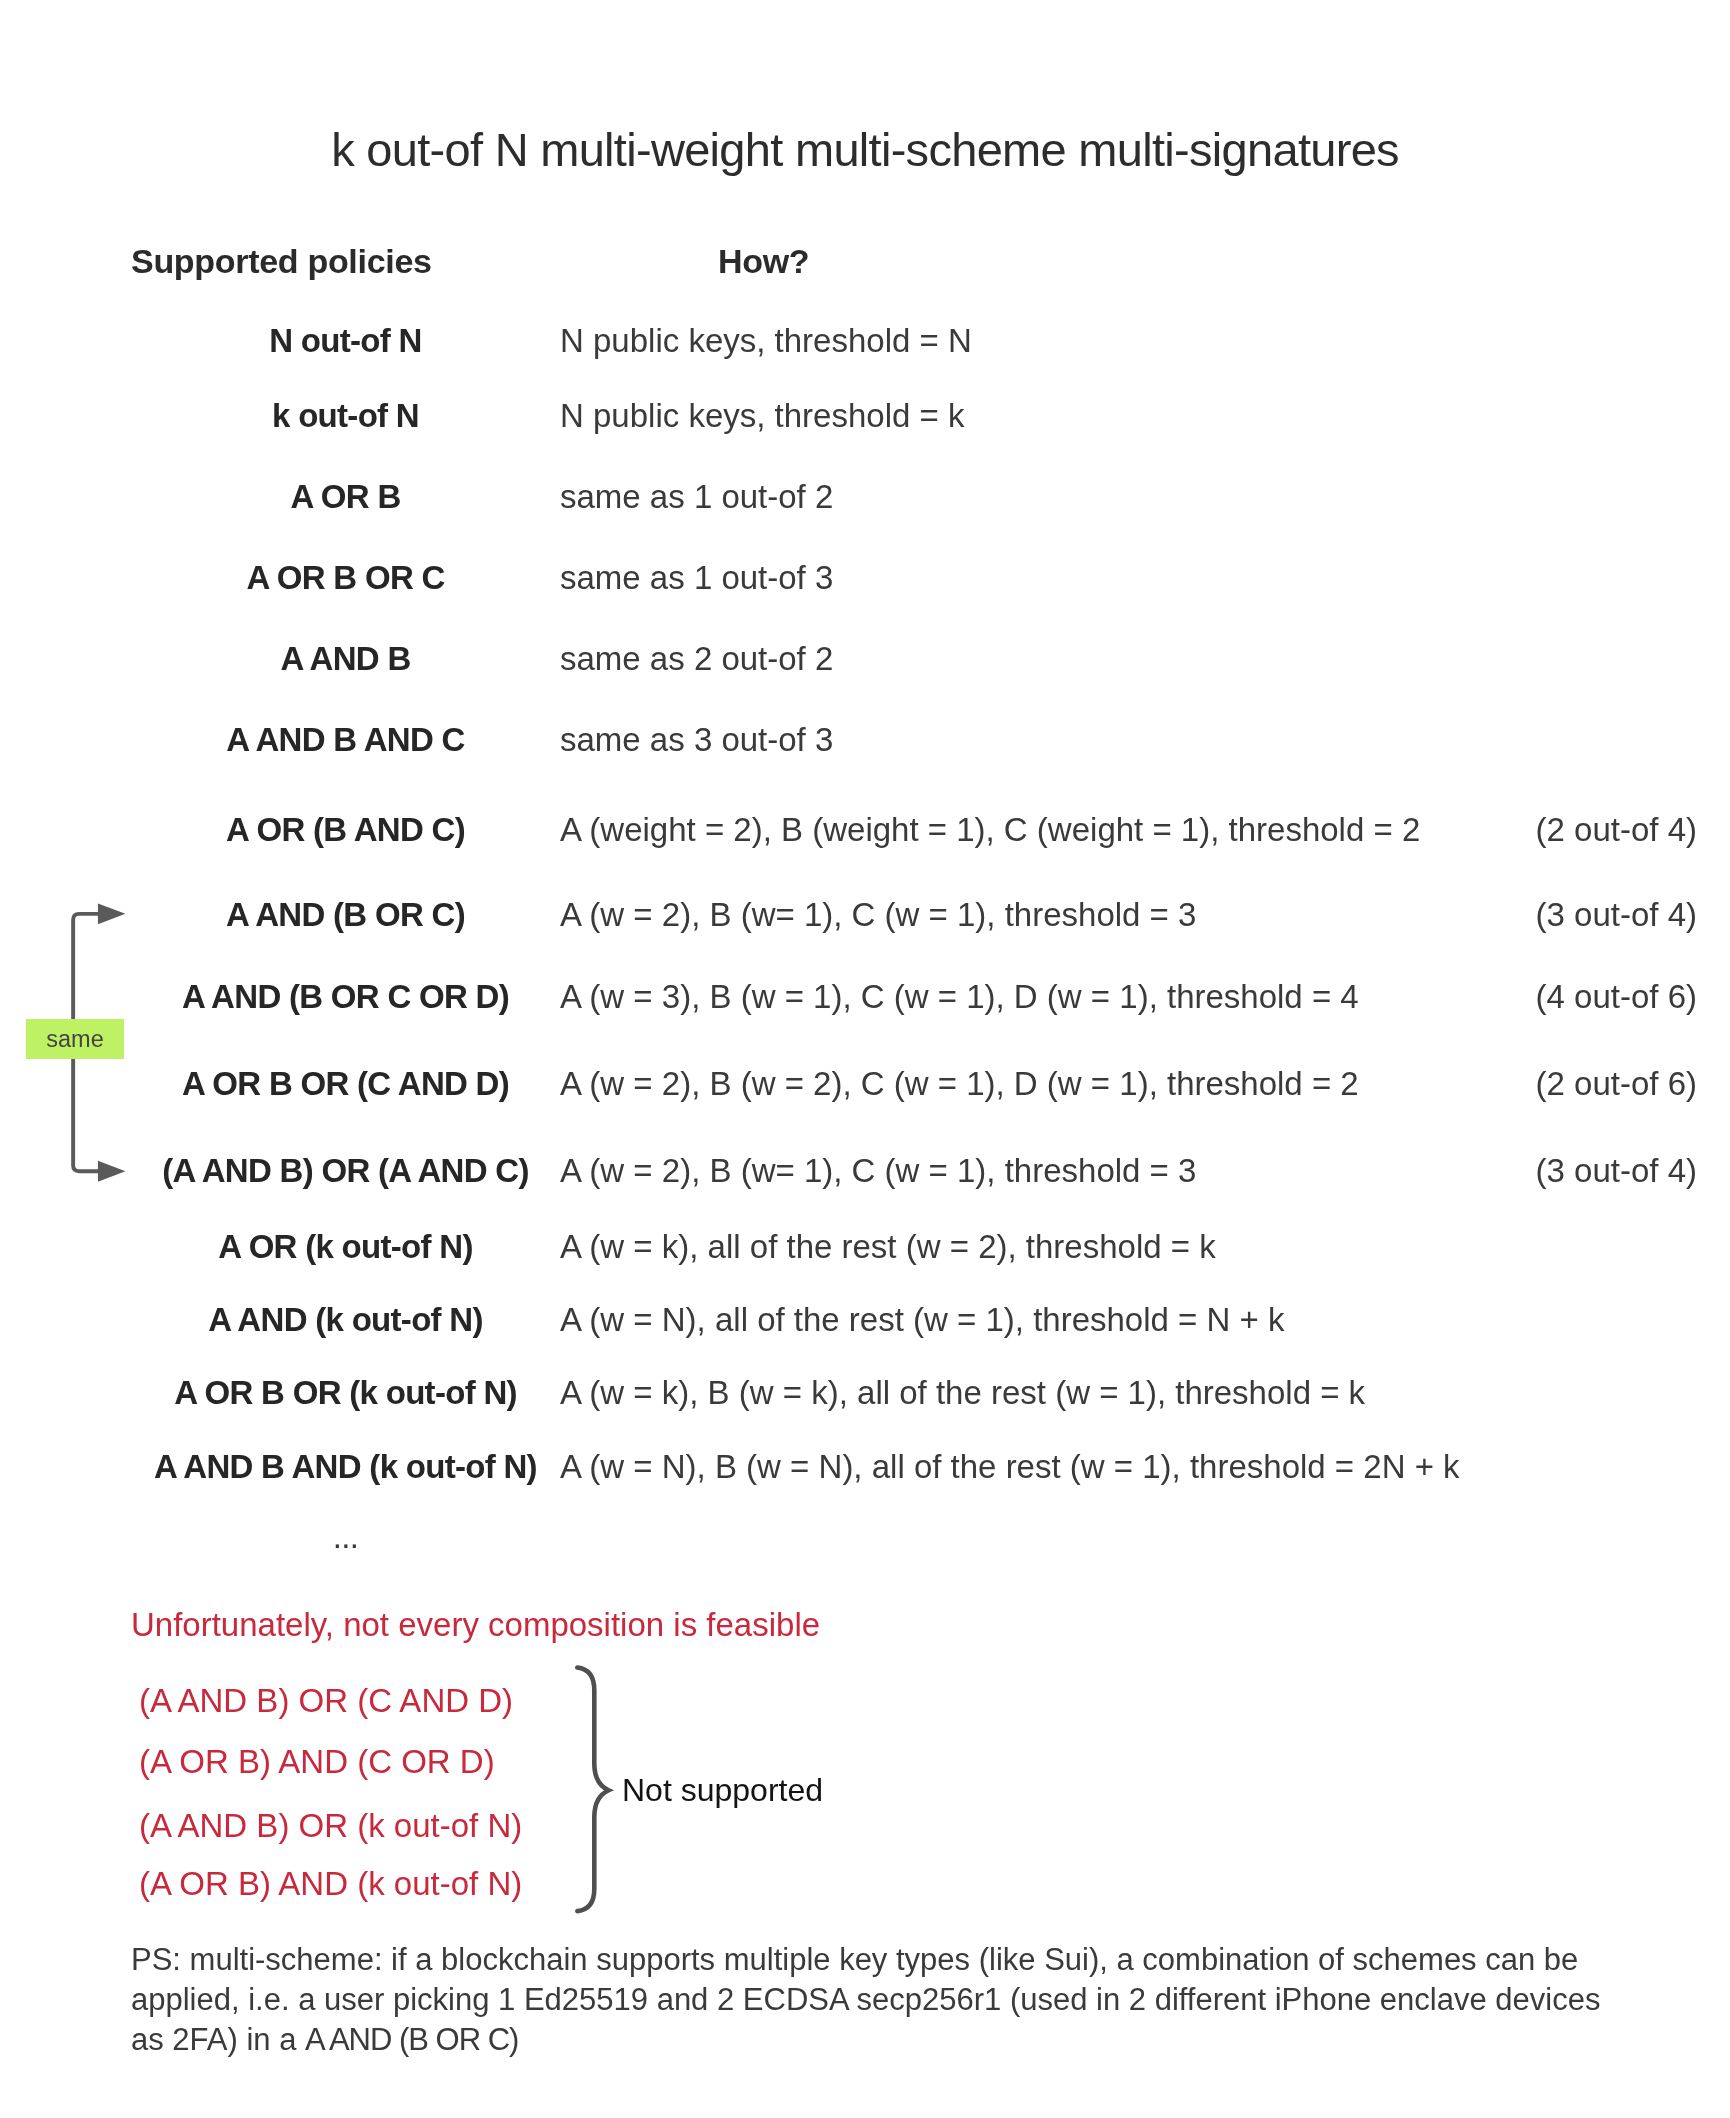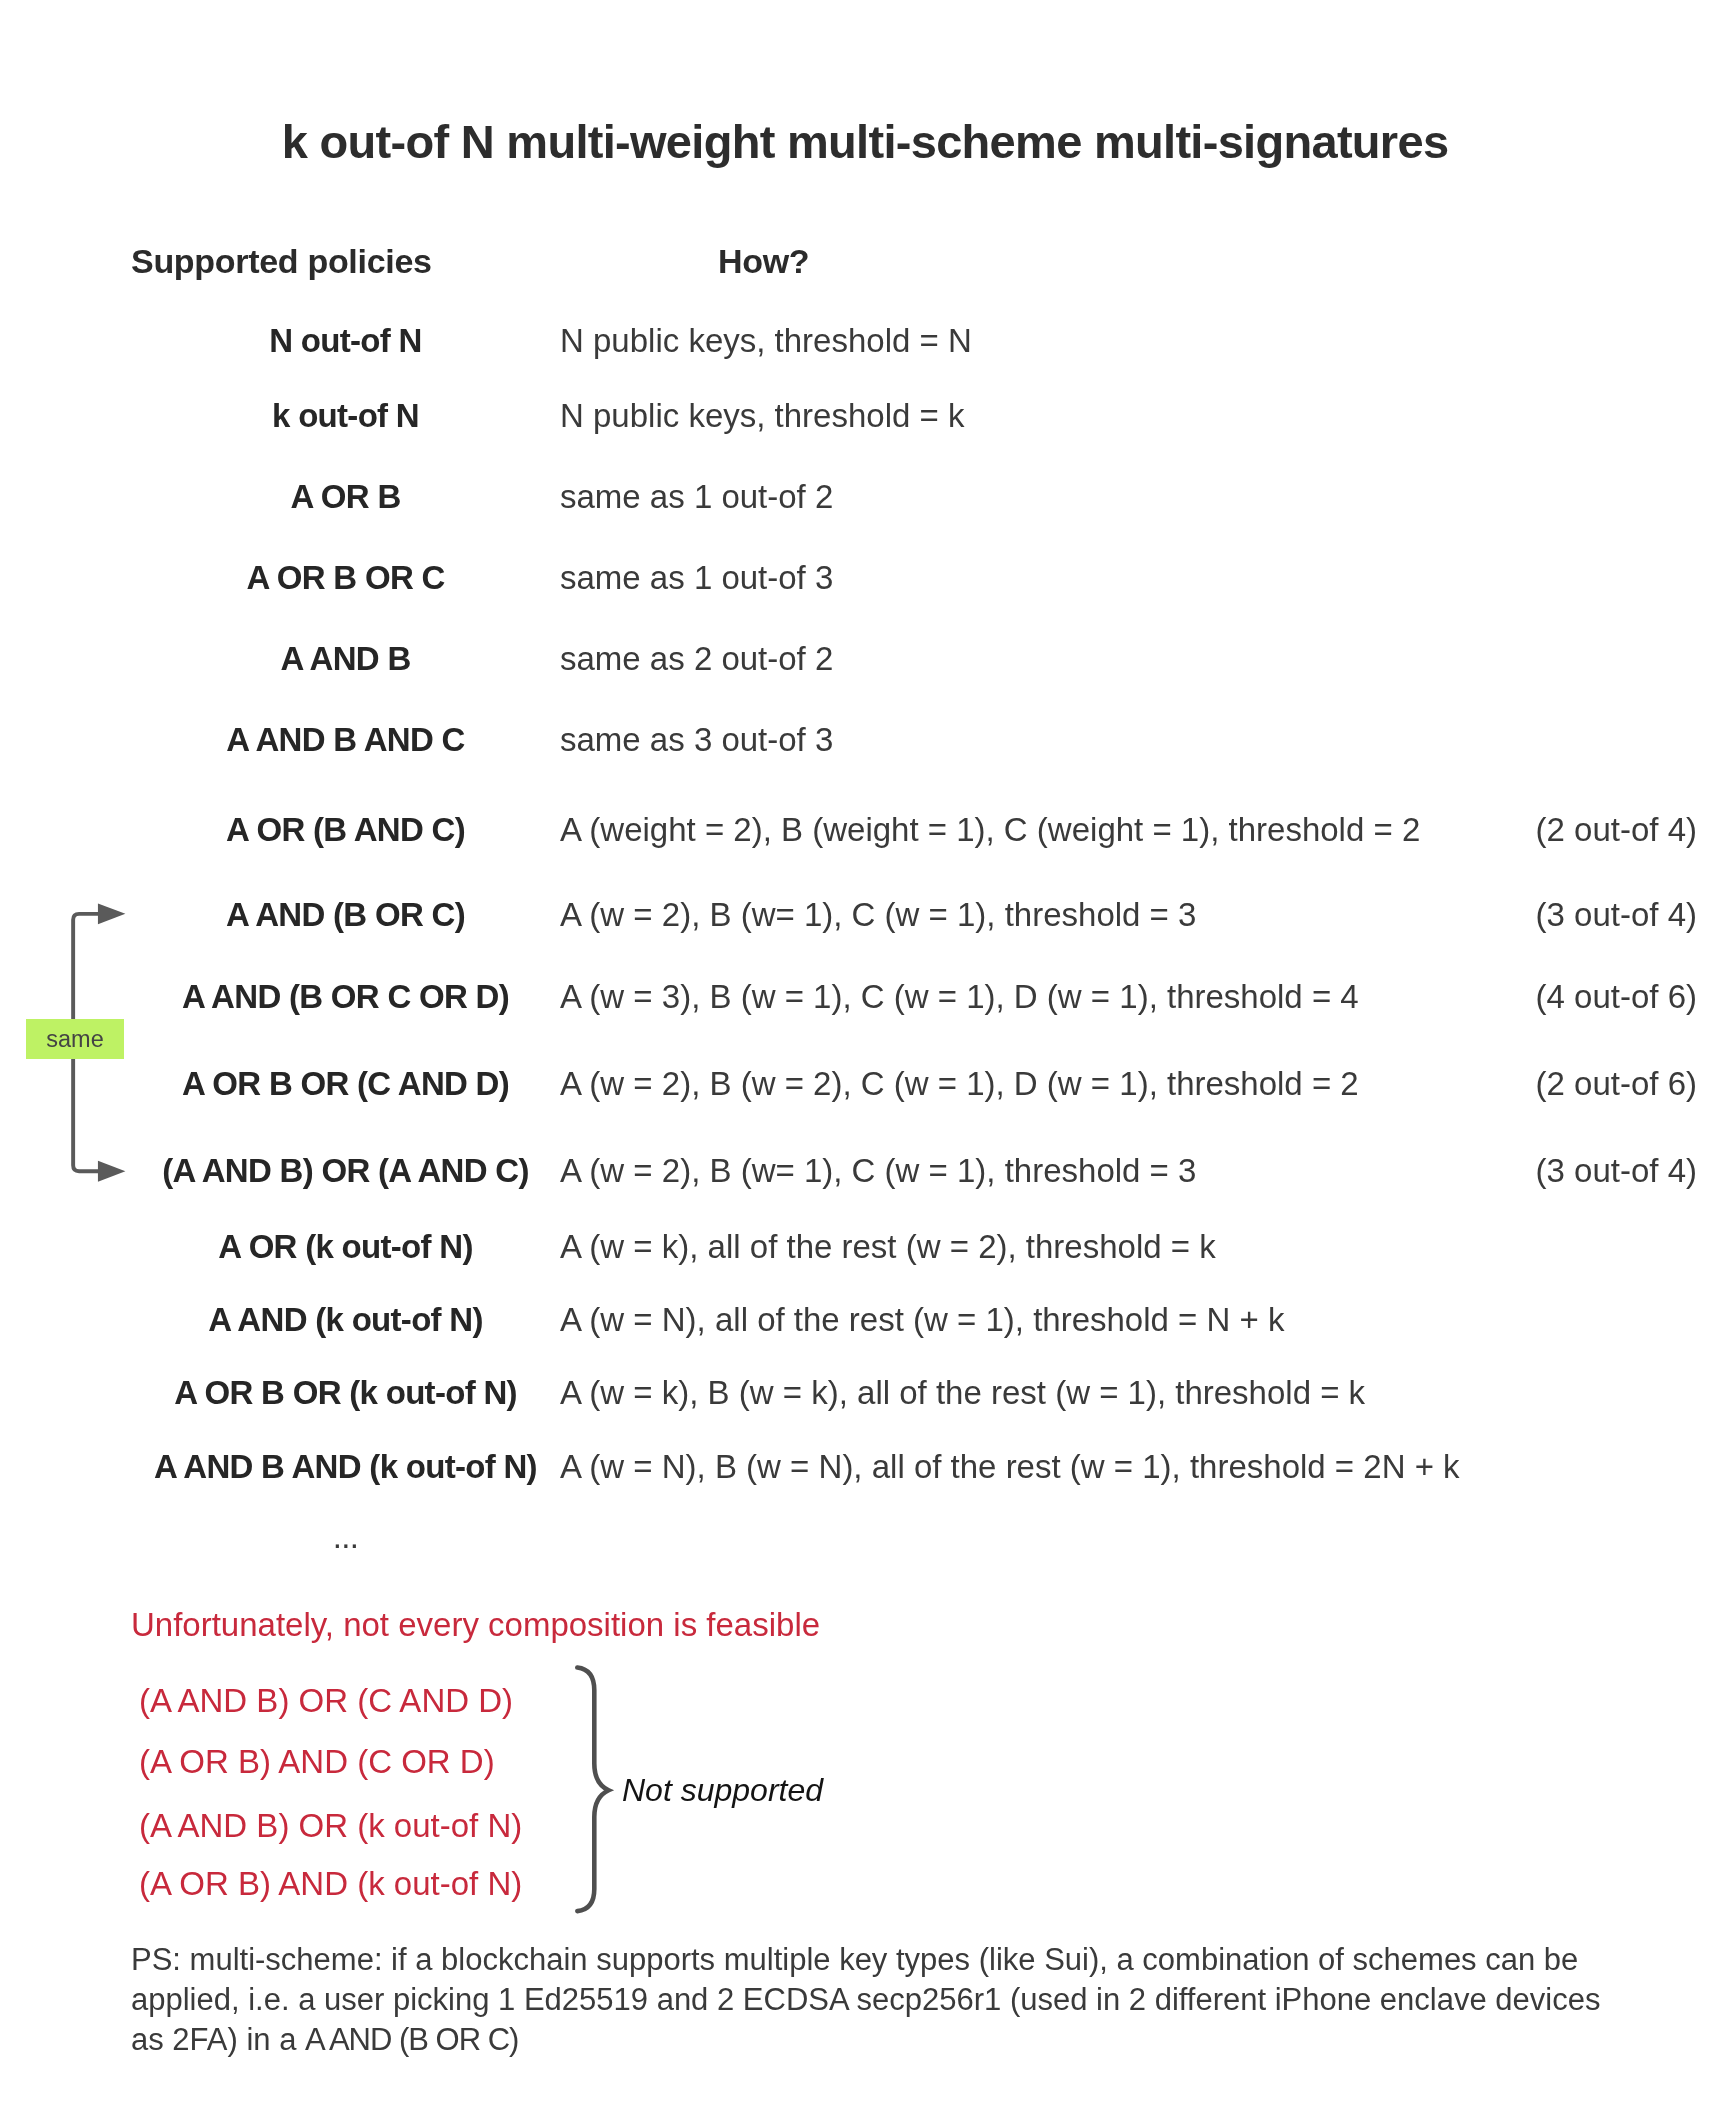--- a/index.html
+++ b/index.html
@@ -9,25 +9,25 @@
     height:2119px;
     background:#ffffff;
     font-family:"Liberation Sans","DejaVu Sans",sans-serif;
     overflow:hidden;
   }
   .title{
     position:absolute;
     left:0; right:0; top:104px;
     text-align:center;
     font-size:47px;
-    font-weight:700;
+    font-weight:400;
     color:#2d2d2d;
     letter-spacing:-0.7px;
     line-height:59px;
-    margin:8px;
+    margin:16px;
   }
   .col-header{
     position:absolute;
     top:240px;
     font-size:34px;
     font-weight:700;
     color:#2b2b2b;
     letter-spacing:-0.3px;
     line-height:42px;
   }
@@ -109,21 +109,20 @@
   .brace-label{
     position:absolute;
     left:622px;
     top:1769px;
     height:43px;
     display:flex;
     align-items:center;
     font-size:32px;
     color:#141414;
     z-index:2;
-    font-style:italic;
   }
   .ps{
     position:absolute;
     left:131px;
     top:1940px;
     width:1580px;
     font-size:31px;
     line-height:40px;
     color:#3a3a3a;
     z-index:2;

